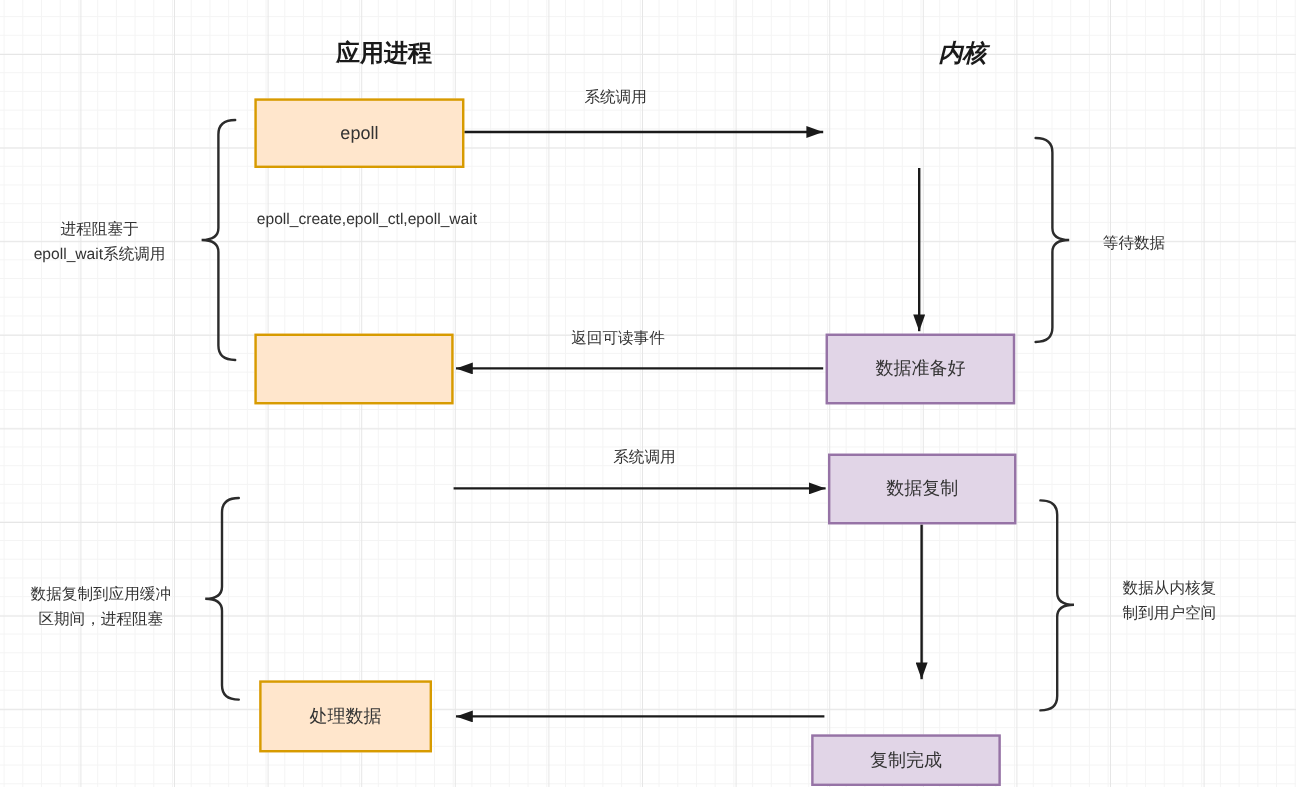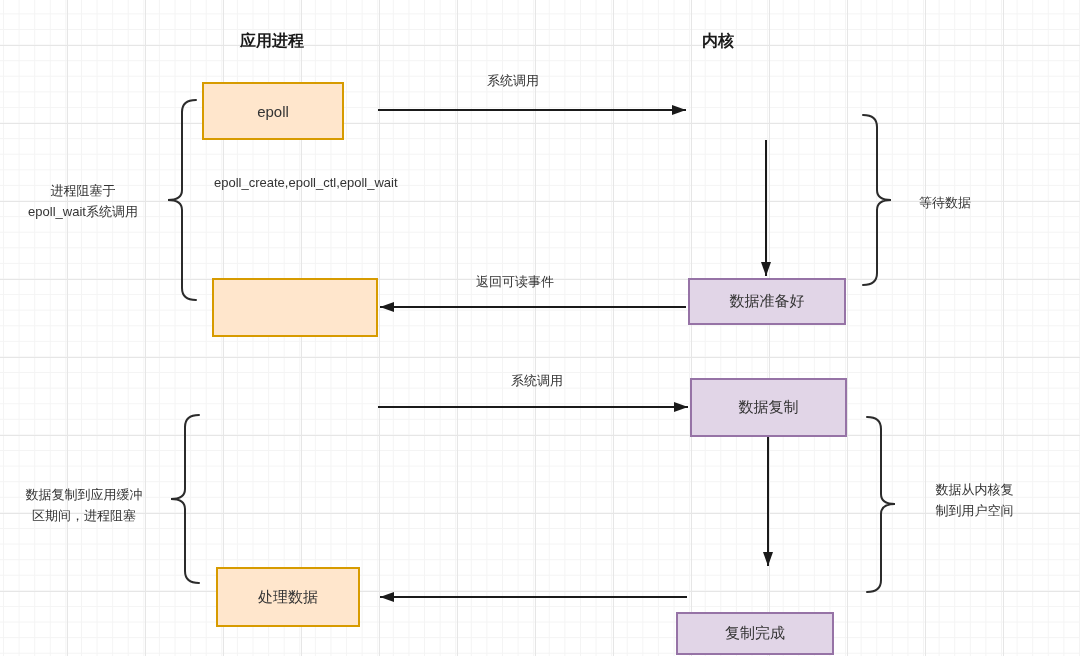--- a/index.html
+++ b/index.html
@@ -43,40 +43,40 @@
   .lbl {
     position: absolute;
     font-size: 13px;
     color: #333;
     line-height: 21px;
     white-space: nowrap;
   }
   .lbl.center { text-align: center; }
   .hdr {
     position: absolute;
-    font-size: 16px;
+    font-size: 20px;
     font-weight: bold;
     color: #1a1a1a;
-    text-align: left;
+    text-align: right;
     width: 120px;
   }
 
   
-  #box-epoll      { left: 202px; top:  82px; width: 142px; height: 58px; }
+  #box-epoll      { left: 212px; top:  82px; width: 175px; height: 58px; }
   #box-nodata     { left: 688px; top:  82px; width: 158px; height: 58px; }
   #box-empty      { left: 212px; top: 278px; width: 166px; height: 59px; }
-  #box-dataready  { left: 688px; top: 278px; width: 158px; height: 47px; }
+  #box-dataready  { left: 688px; top: 278px; width: 158px; height: 59px; }
   #box-recvfrom   { left: 212px; top: 378px; width: 166px; height: 59px; }
   #box-datacopy   { left: 690px; top: 378px; width: 157px; height: 59px; }
   #box-process    { left: 216px; top: 567px; width: 144px; height: 60px; }
   #box-copydone   { left: 676px; top: 567px; width: 158px; height: 43px; margin-top: 45px; }
 
   
   #hdr-left        { left: 240px; top: 31px; }
-  #hdr-right       { left: 702px; top: 31px; }
+  #hdr-right       { left: 702px; top: 31px; font-style: italic; }
   #lbl-syscall-top    { left: 453px; top:  70px; width: 120px; }
   #lbl-apis           { left: 214px; top: 172px; }
   #lbl-return         { left: 445px; top: 271px; width: 140px; }
   #lbl-syscall-bottom { left: 477px; top: 370px; width: 120px; }
   #lbl-wait           { left: 885px; top: 192px; width: 120px; }
   #lbl-block1         { left:   2px; top: 180px; width: 162px; }
   #lbl-block2         { left:   0px; top: 484px; width: 168px; }
   #lbl-kernelcopy     { left: 917px; top: 479px; width: 115px; }
 </style>
 </head>

